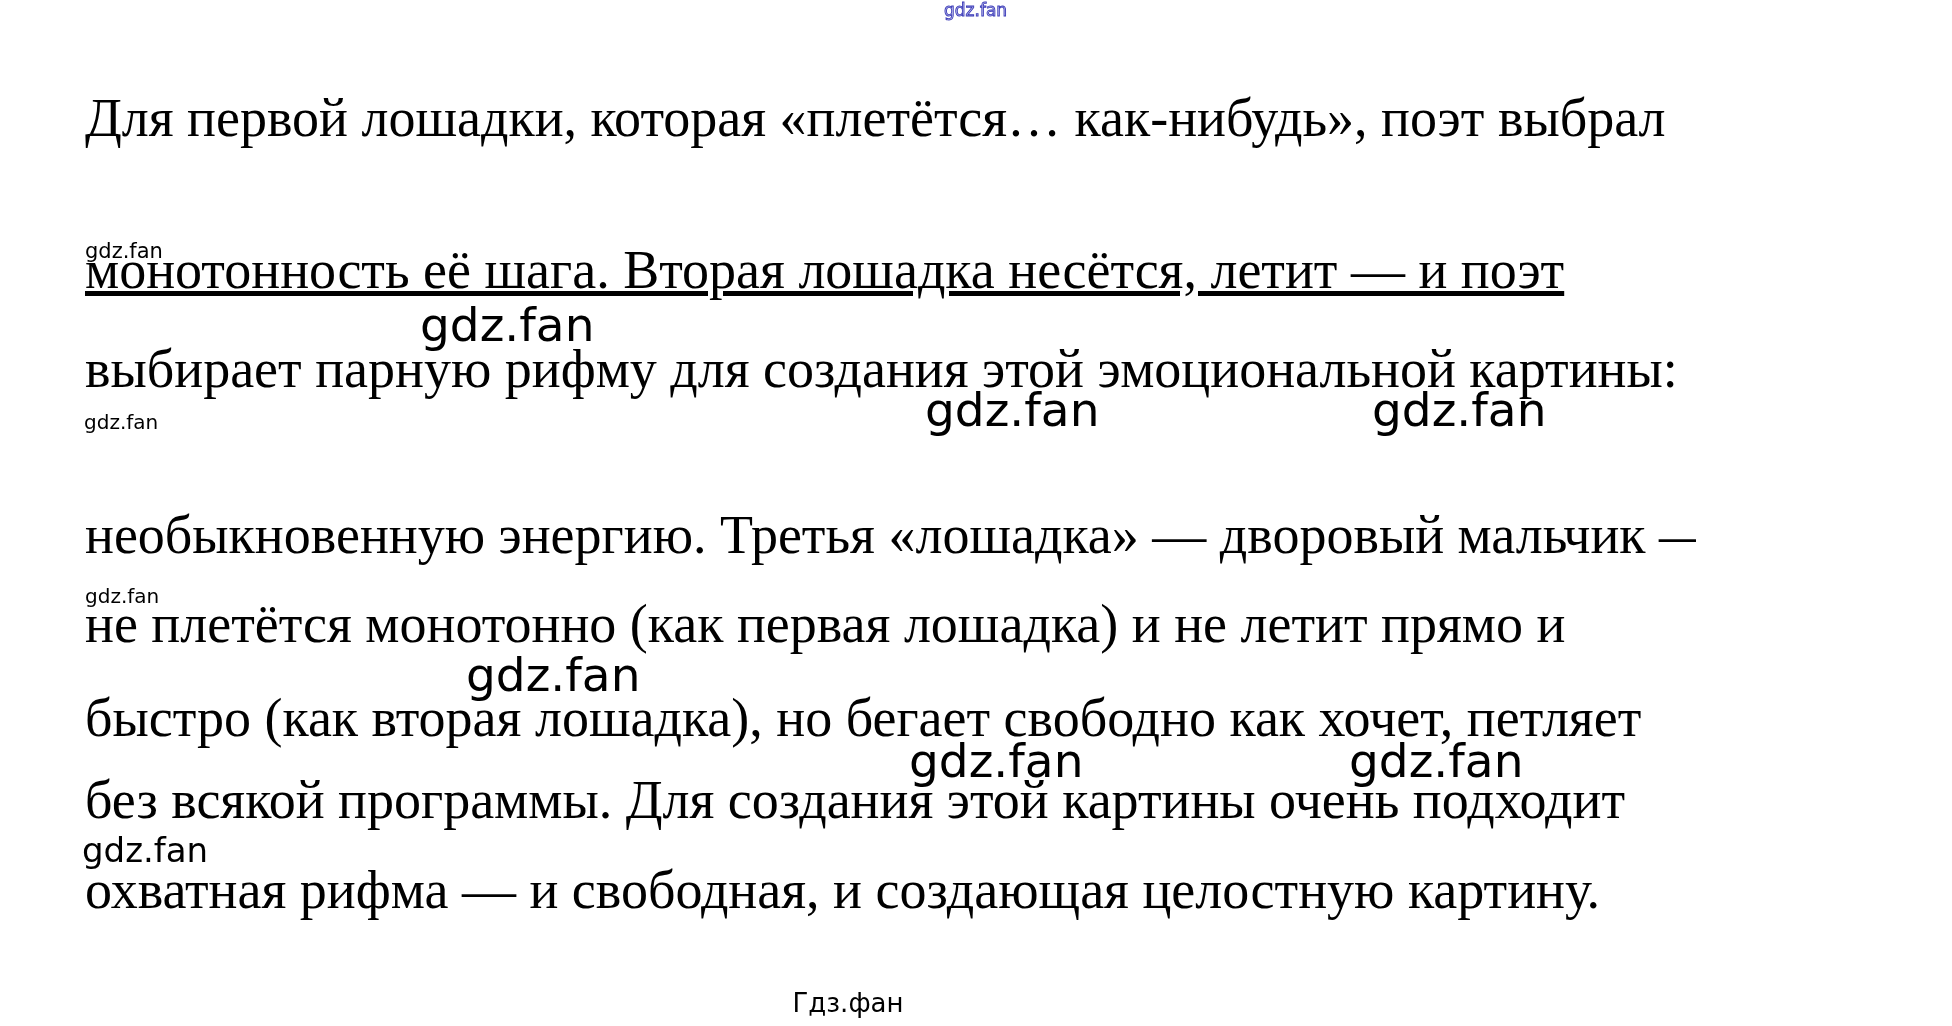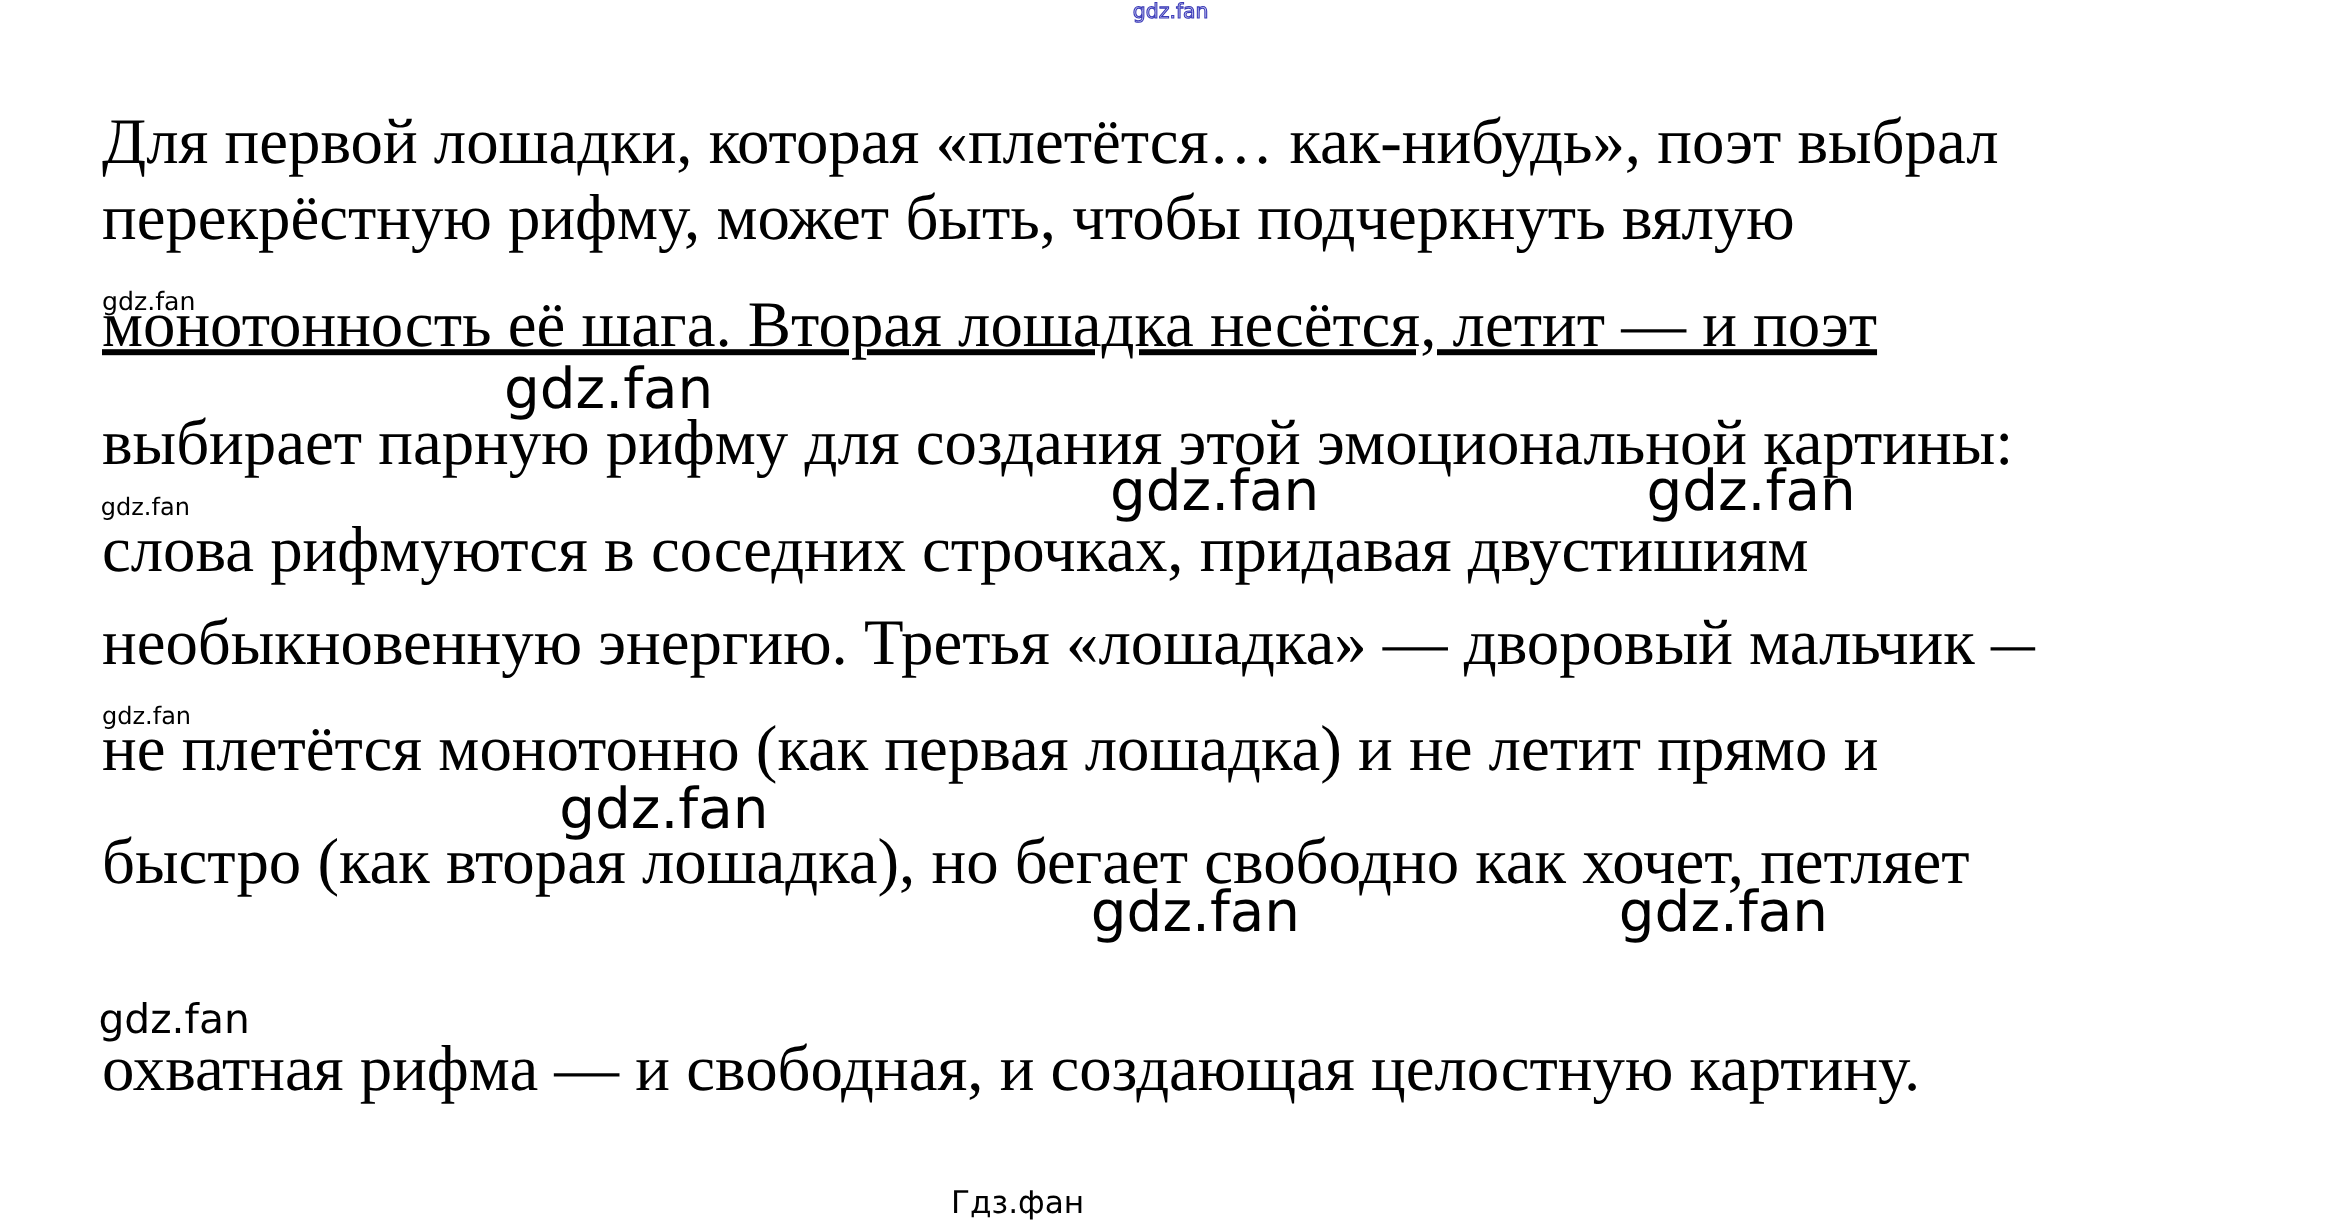--- a/index.html
+++ b/index.html
@@ -69,27 +69,26 @@
   }
 </style>
 </head>
 <body>
 
 <div id="page">
 
   <span class="wm wm-top-blue">gdz.fan</span>
 
   <div class="text-line line-0">Для первой лошадки, которая «плетётся… как-нибудь», поэт выбрал</div>
-  <div class="text-line line-1">перекрёстную рифму, может быть, чтобы подчеркнуть вялую</div>
   <div class="text-line line-2">монотонность её шага. Вторая лошадка несётся, летит — и поэт</div>
   <div class="text-line line-3">выбирает парную рифму для создания этой эмоциональной картины:</div>
-  <div class="text-line line-4">слова рифмуются в соседних строчках, придавая двустишиям</div>
   <div class="text-line line-5">необыкновенную энергию. Третья «лошадка» — дворовый мальчик —</div>
   <div class="text-line line-7">быстро (как вторая лошадка), но бегает свободно как хочет, петляет</div>
   <div class="text-line line-6">не плетётся монотонно (как первая лошадка) и не летит прямо и</div>
+  <div class="text-line line-8">без всякой программы. Для создания этой картины очень подходит</div>
   <div class="text-line line-9">охватная рифма — и свободная, и создающая целостную картину.</div>
 
   <span class="wm wm-small-1">gdz.fan</span>
   <span class="wm wm-big-1">gdz.fan</span>
   <span class="wm wm-r1a">gdz.fan</span>
   <span class="wm wm-r1b">gdz.fan</span>
   <span class="wm wm-small-2">gdz.fan</span>
   <span class="wm wm-small-3">gdz.fan</span>
   <span class="wm wm-big-2">gdz.fan</span>
   <span class="wm wm-r2a">gdz.fan</span>

